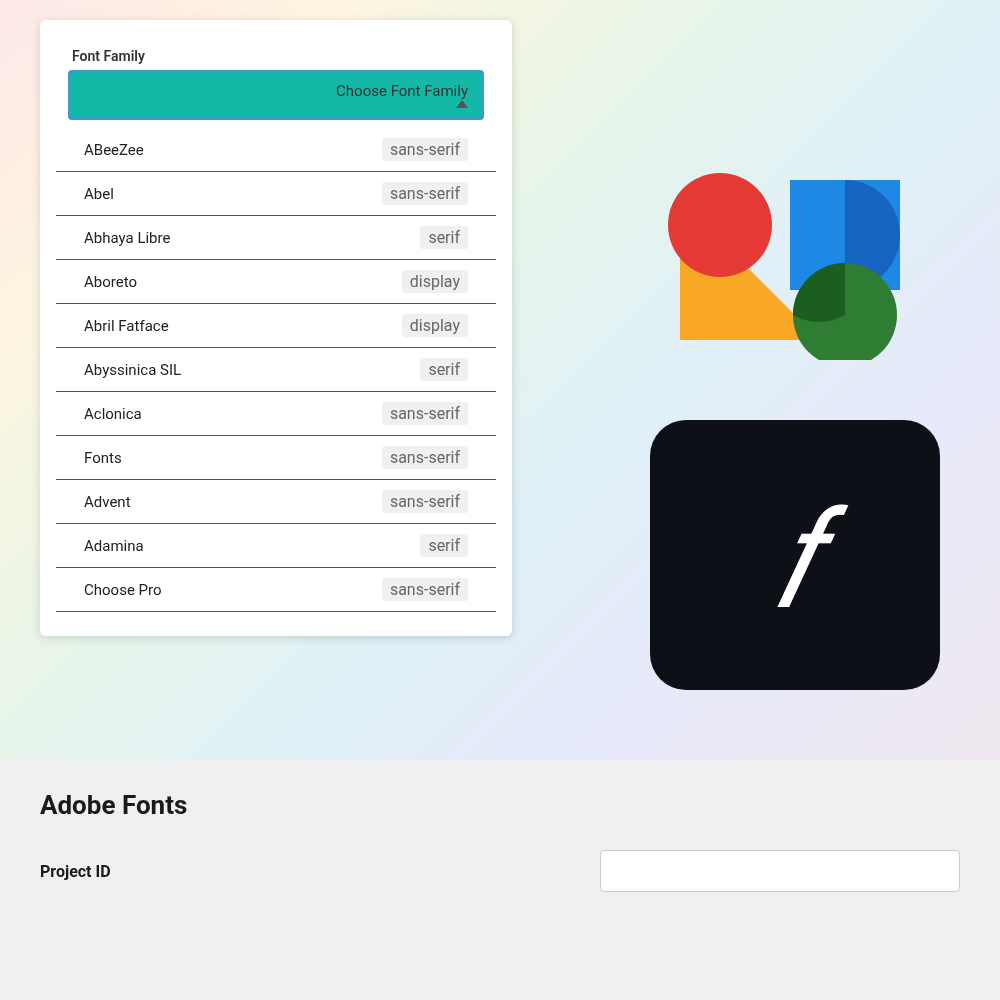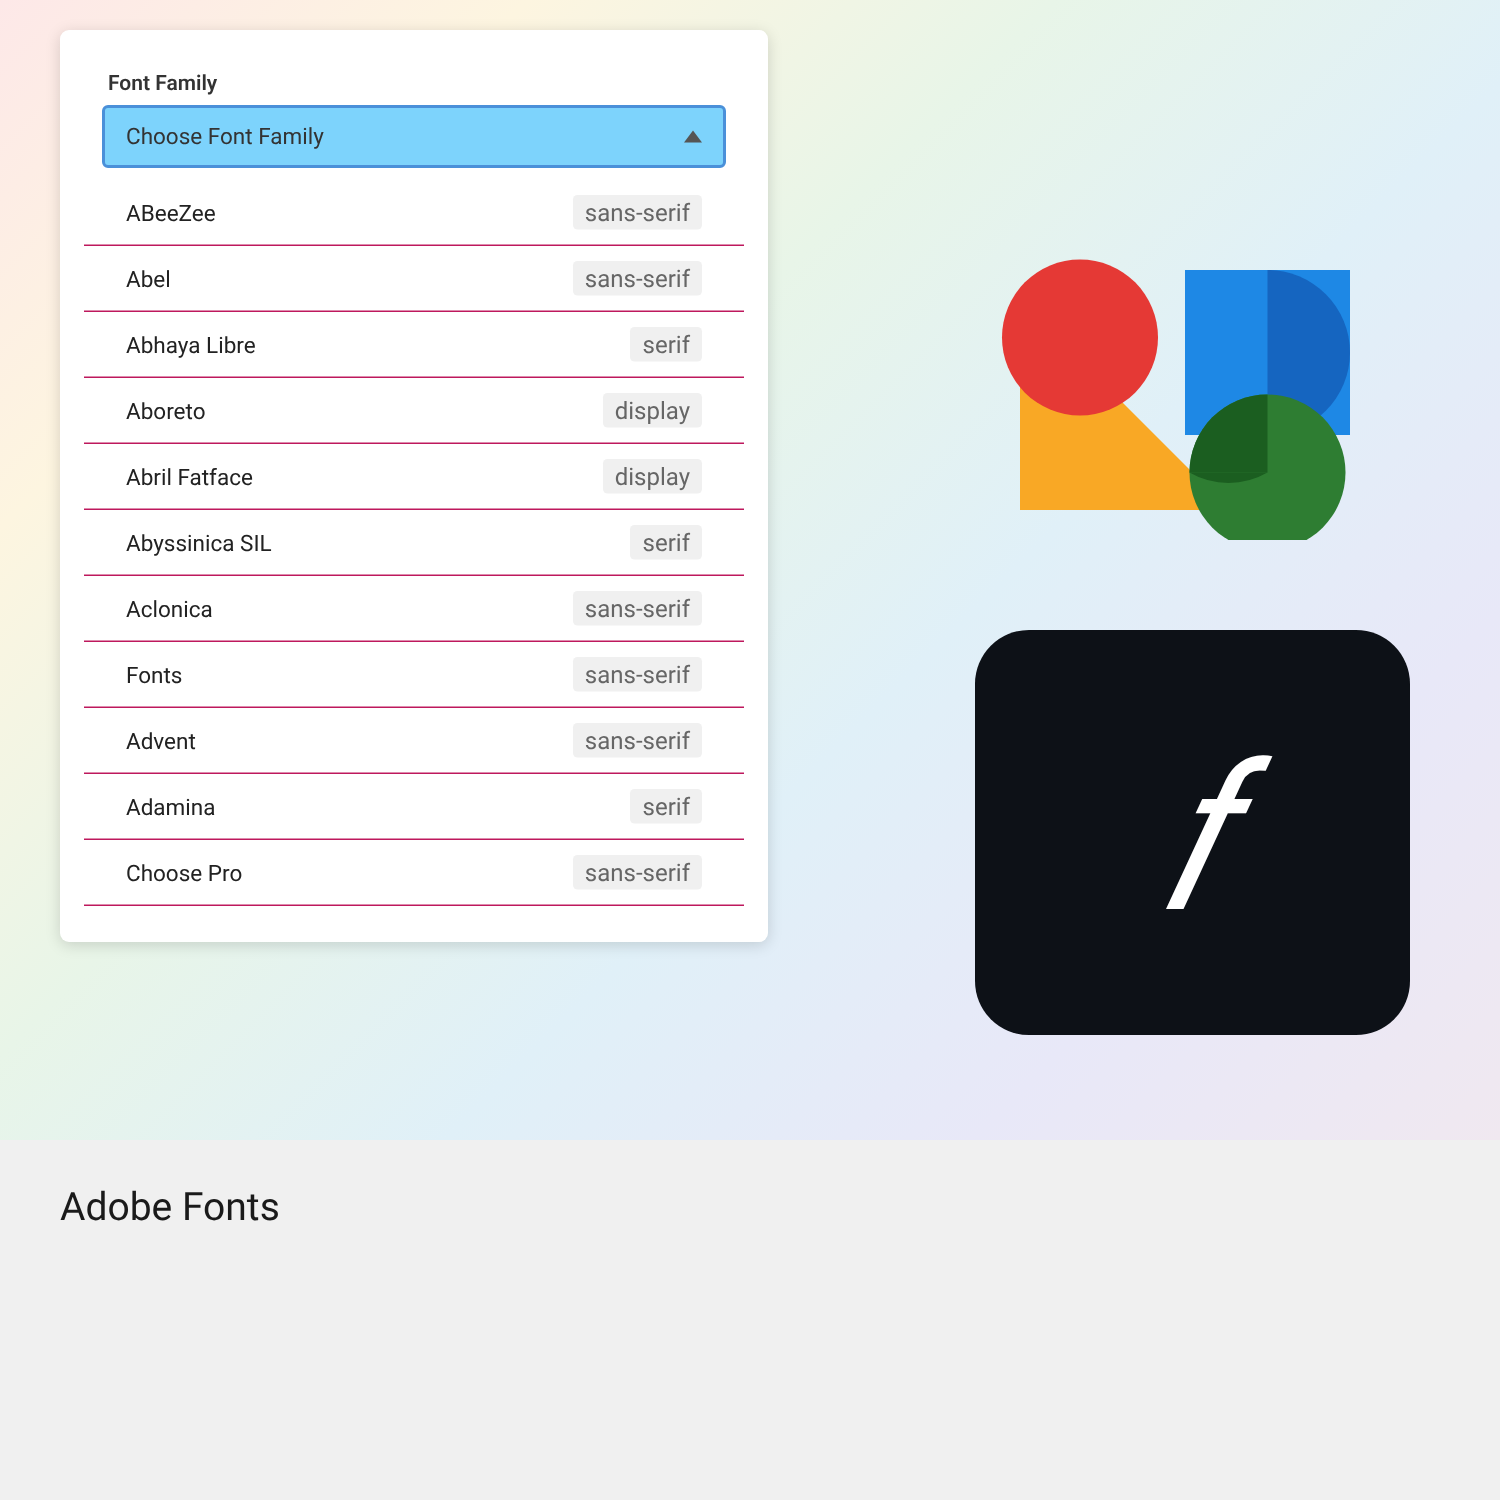--- a/index.html
+++ b/index.html
@@ -33,28 +33,29 @@
 
     .font-family-label {
       font-size: 14px;
       font-weight: 600;
       color: #333;
       padding: 12px 16px 6px 16px;
     }
 
     .font-family-dropdown {
       display: flex;
-      align-items: center;
+      align-items: flex-end;
       justify-content: space-between;
       padding: 10px 14px;
       margin: 0 12px 8px 12px;
       border: 2px solid #4a90d9;
       border-radius: 4px;
       cursor: pointer;
-      background: #7dd3fc;
+      background: #14b8a6;
+      flex-direction: column;
     }
 
     .font-family-dropdown-text {
       font-size: 15px;
       color: #333;
     }
 
     .chevron-up {
       width: 0;
       height: 0;
@@ -130,21 +131,21 @@
     
     .bottom-section {
       width: 1000px;
       height: 240px;
       background: #f0f0f0;
       padding: 30px 40px;
     }
 
     .adobe-fonts-title {
       font-size: 26px;
-      font-weight: 400;
+      font-weight: 700;
       color: #1a1a1a;
       margin-bottom: 30px;
     }
 
     .project-id-row {
       display: flex;
       align-items: center;
       justify-content: space-between;
     }
 
@@ -246,13 +247,17 @@
   <div class="fontspring-logo">
     <div class="fontspring-box">
       <span class="fontspring-f">𝑓</span>
     </div>
   </div>
 
 </div>
 
 <div class="bottom-section">
   <div class="adobe-fonts-title">Adobe Fonts</div>
+  <div class="project-id-row">
+    <label class="project-id-label">Project ID</label>
+    <input type="text" class="project-id-input" style="">
+  </div>
 </div>
 
 </body></html>

